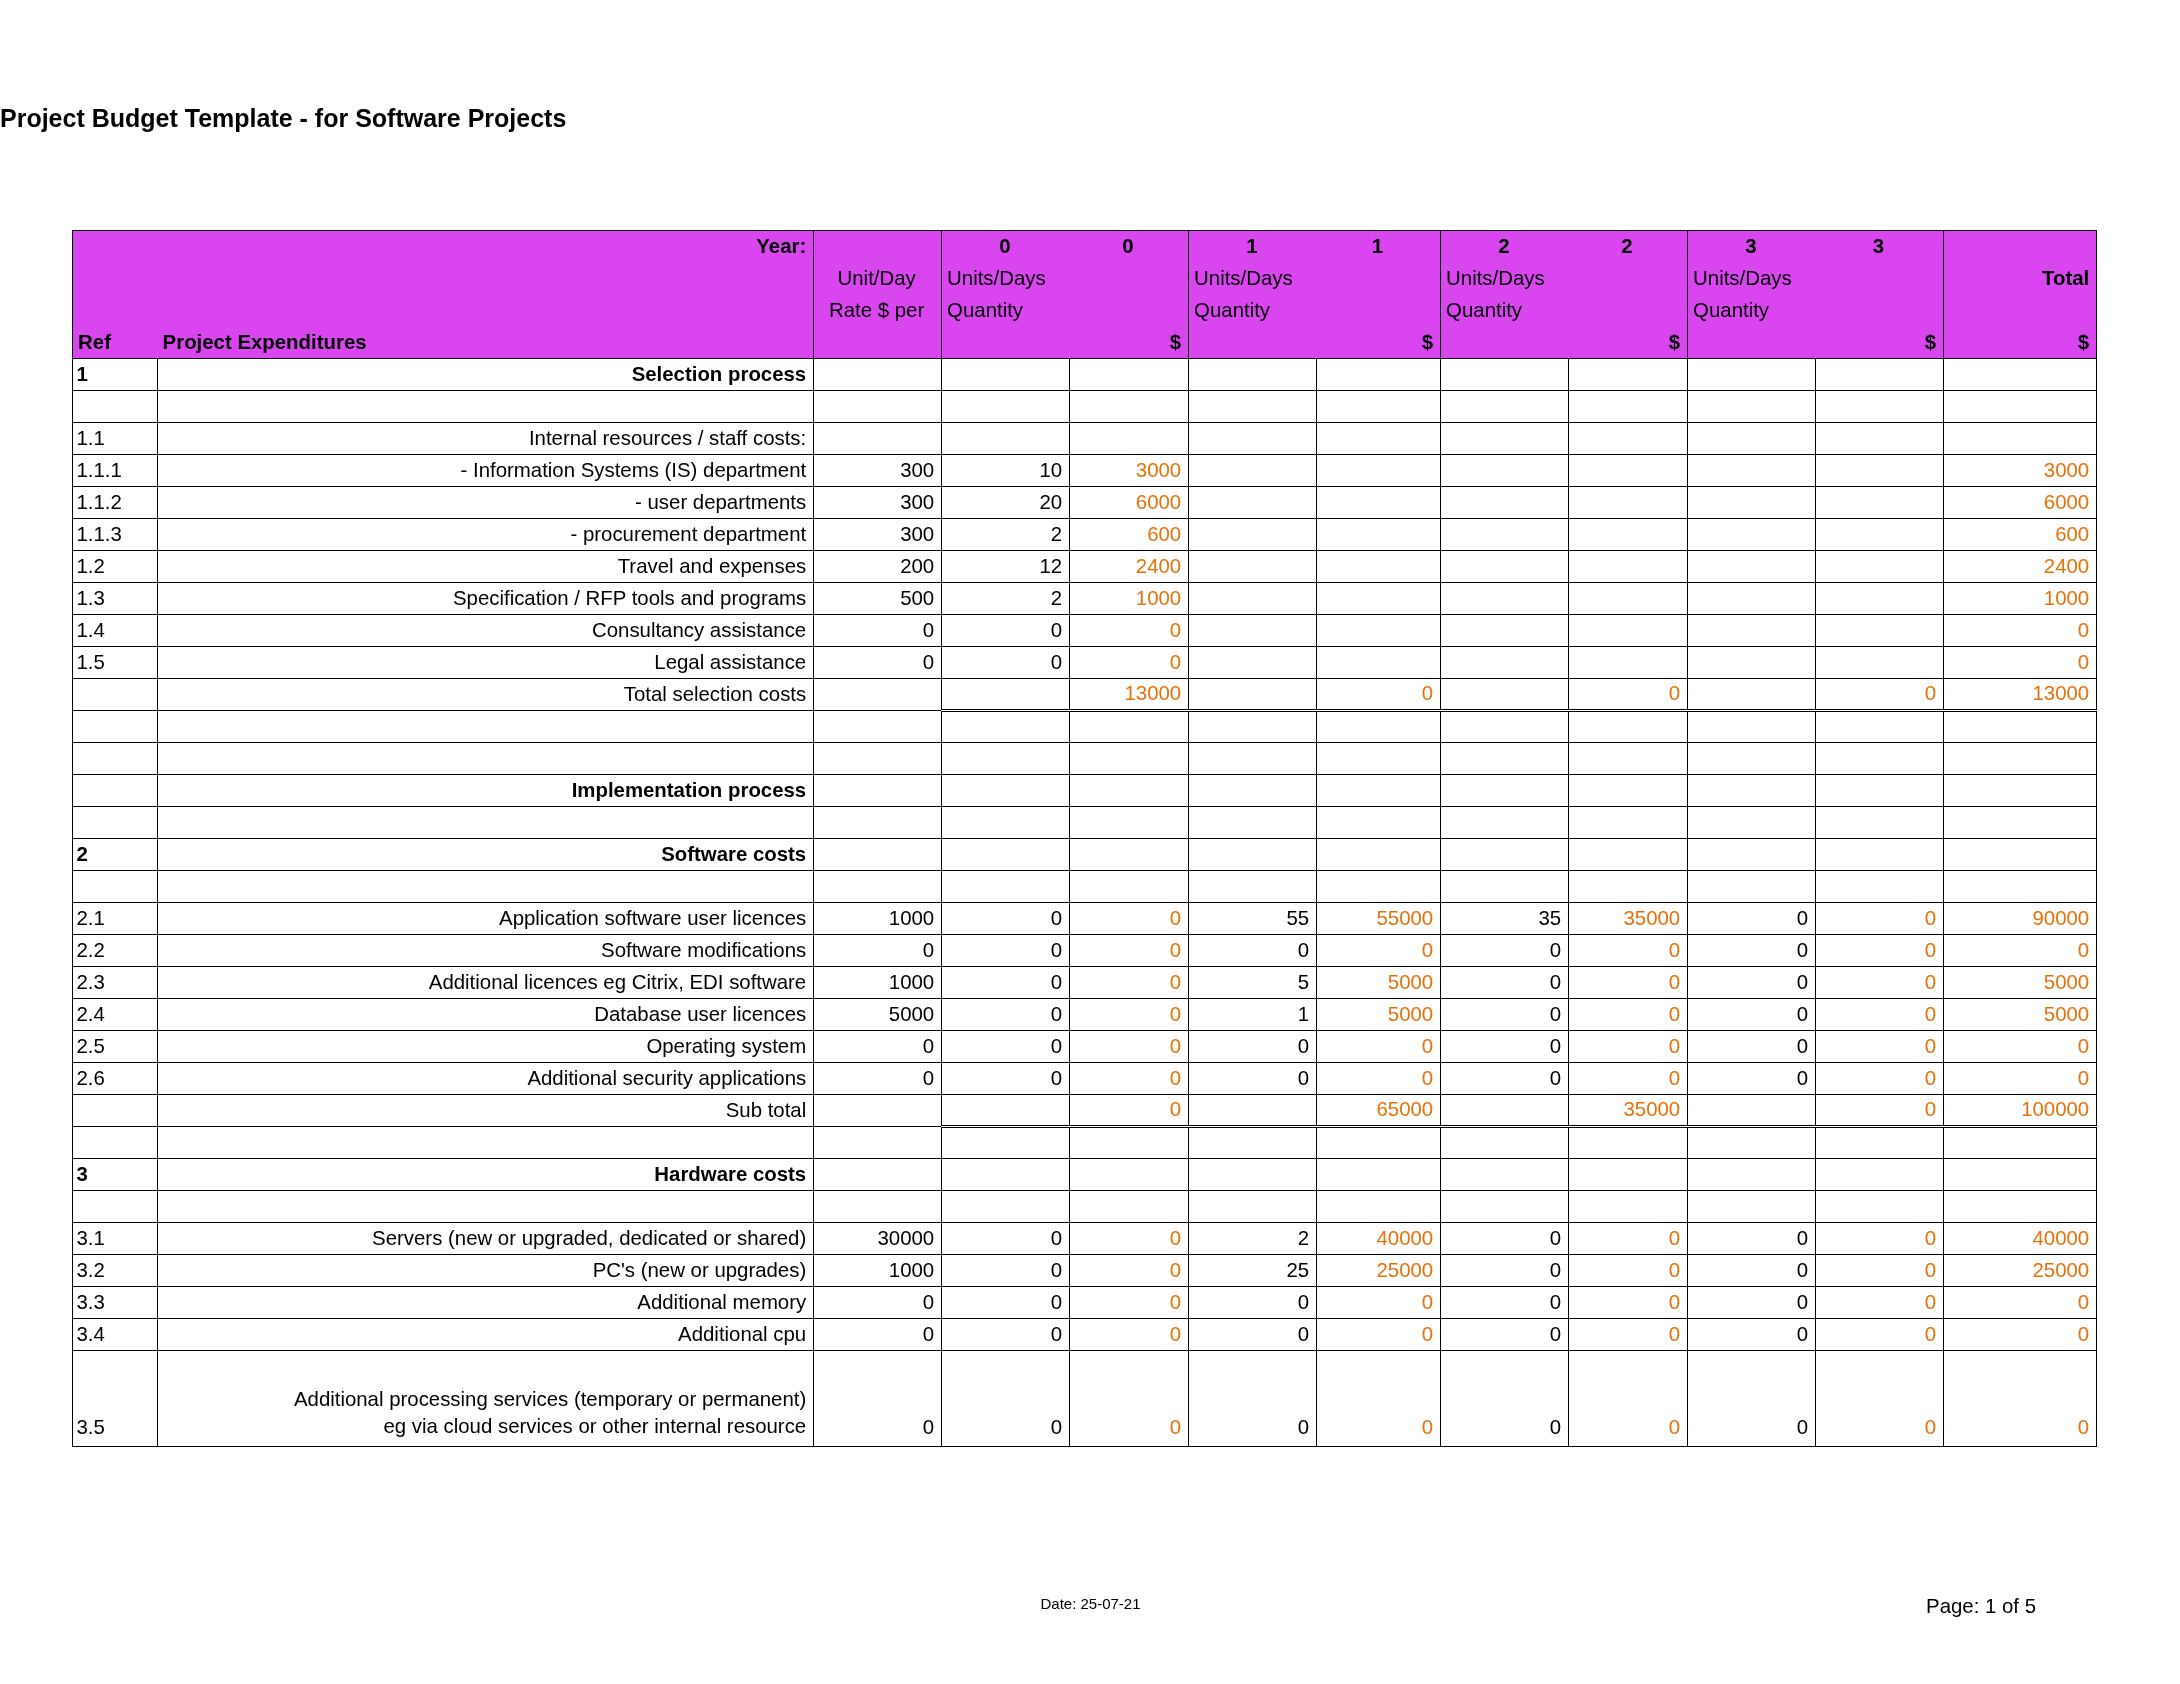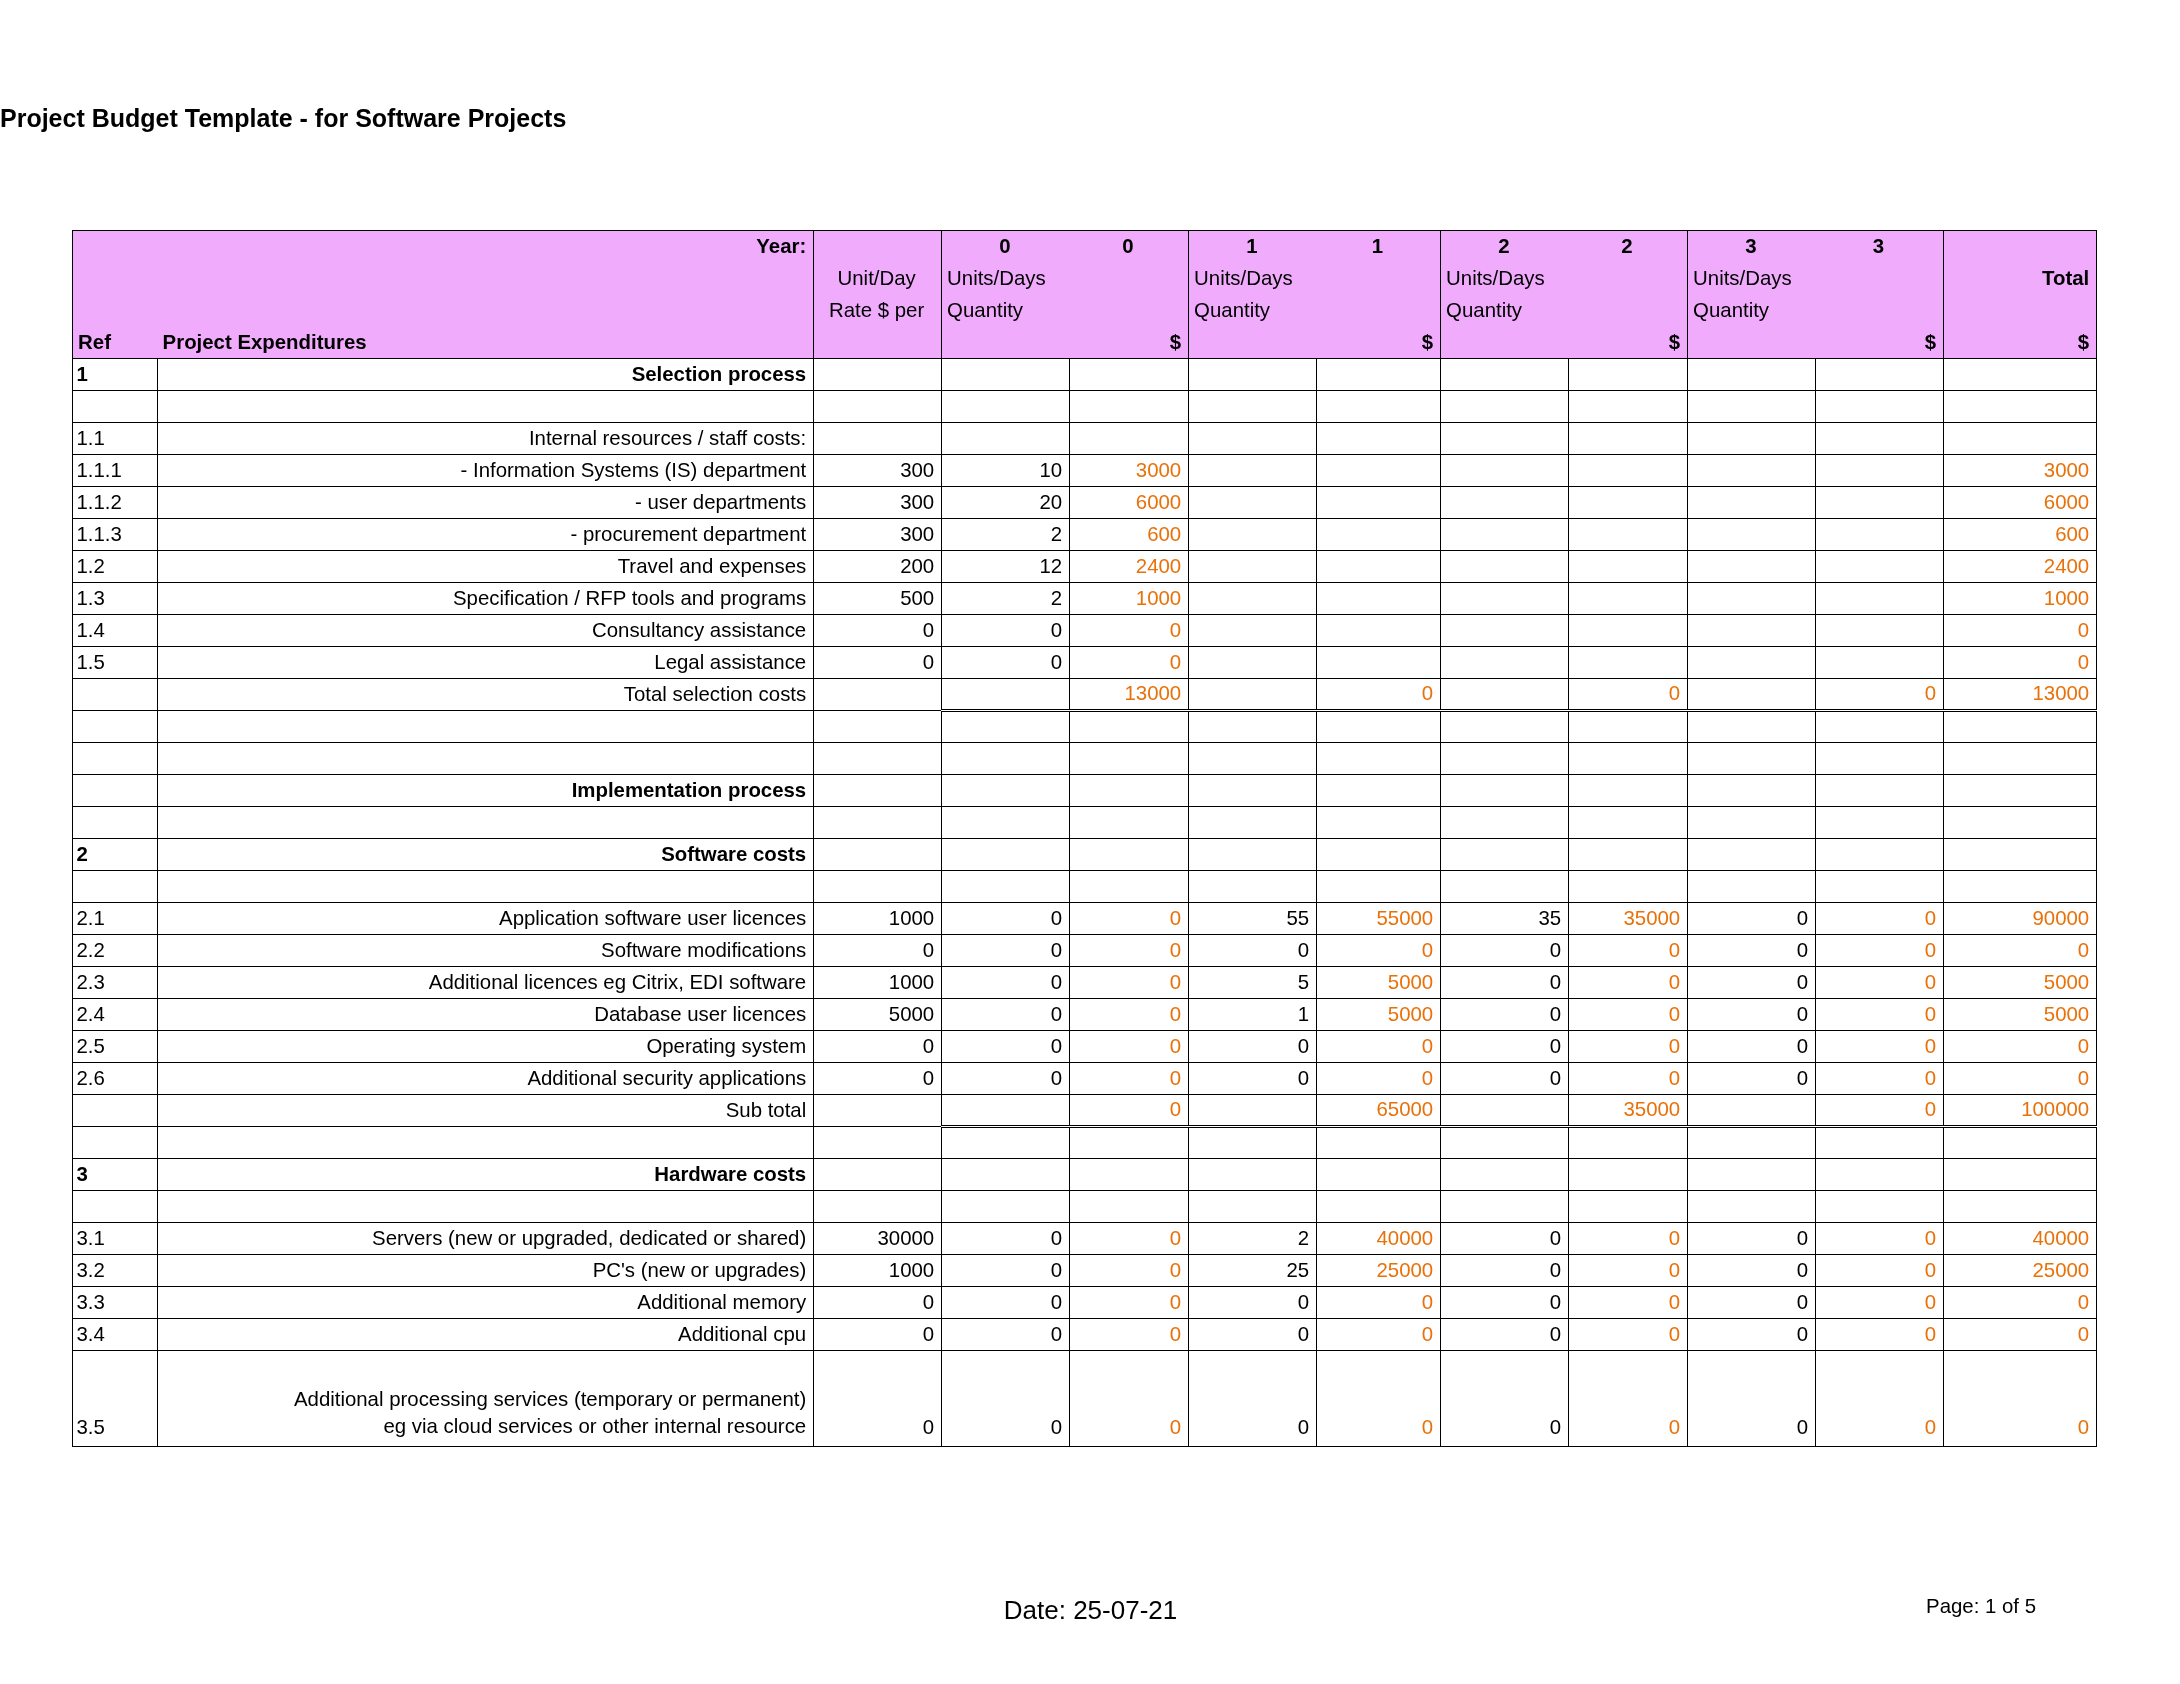--- a/index.html
+++ b/index.html
@@ -25,21 +25,21 @@
     font-size: 20.4px; line-height: 1.25;
     padding: 0 6.8px 0 5.1px;
     overflow: hidden; white-space: nowrap;
     vertical-align: middle;
   }
   tr.hrow { height: 32px; }
   tr.brow { height: 32px; }
   tr.tall { height: 96px; }
 
   
-  td.h { background: #f0abfc; border: none; }
+  td.h { background: #d946ef; border: none; }
   td.gl { border-left: 0.9px solid #000; }
 
   tr.brow td { border: 0.9px solid #000; }
 
   td.ref { text-align: left; padding-left: 3.4px; }
   td.lab { text-align: right; }
   td.num { text-align: right; }
 
   .b { font-weight: bold; }
   .r { text-align: right !important; }
@@ -47,21 +47,21 @@
   .l { text-align: left !important; }
   .o { color: #E8710A; }
 
   td.tsum { border-top: 0.9px solid #000; border-bottom: 3.4px double #000 !important; }
 
   tr.tall td { vertical-align: bottom; padding-bottom: 5.1px; margin-top: 43px; }
   tr.tall td.lab div { line-height: 1.35; }
 
   .footer-date {
     position: absolute; top: 1595px; left: 0; width: 100%;
-    text-align: center; font-size: 26px;
+    text-align: center; font-size: 15px;
   }
   .footer-page {
     position: absolute; top: 1595px; right: 145px;
     font-size: 20.4px;
   }
 </style>
 </head>
 <body>
 
 <div class="sheet">

